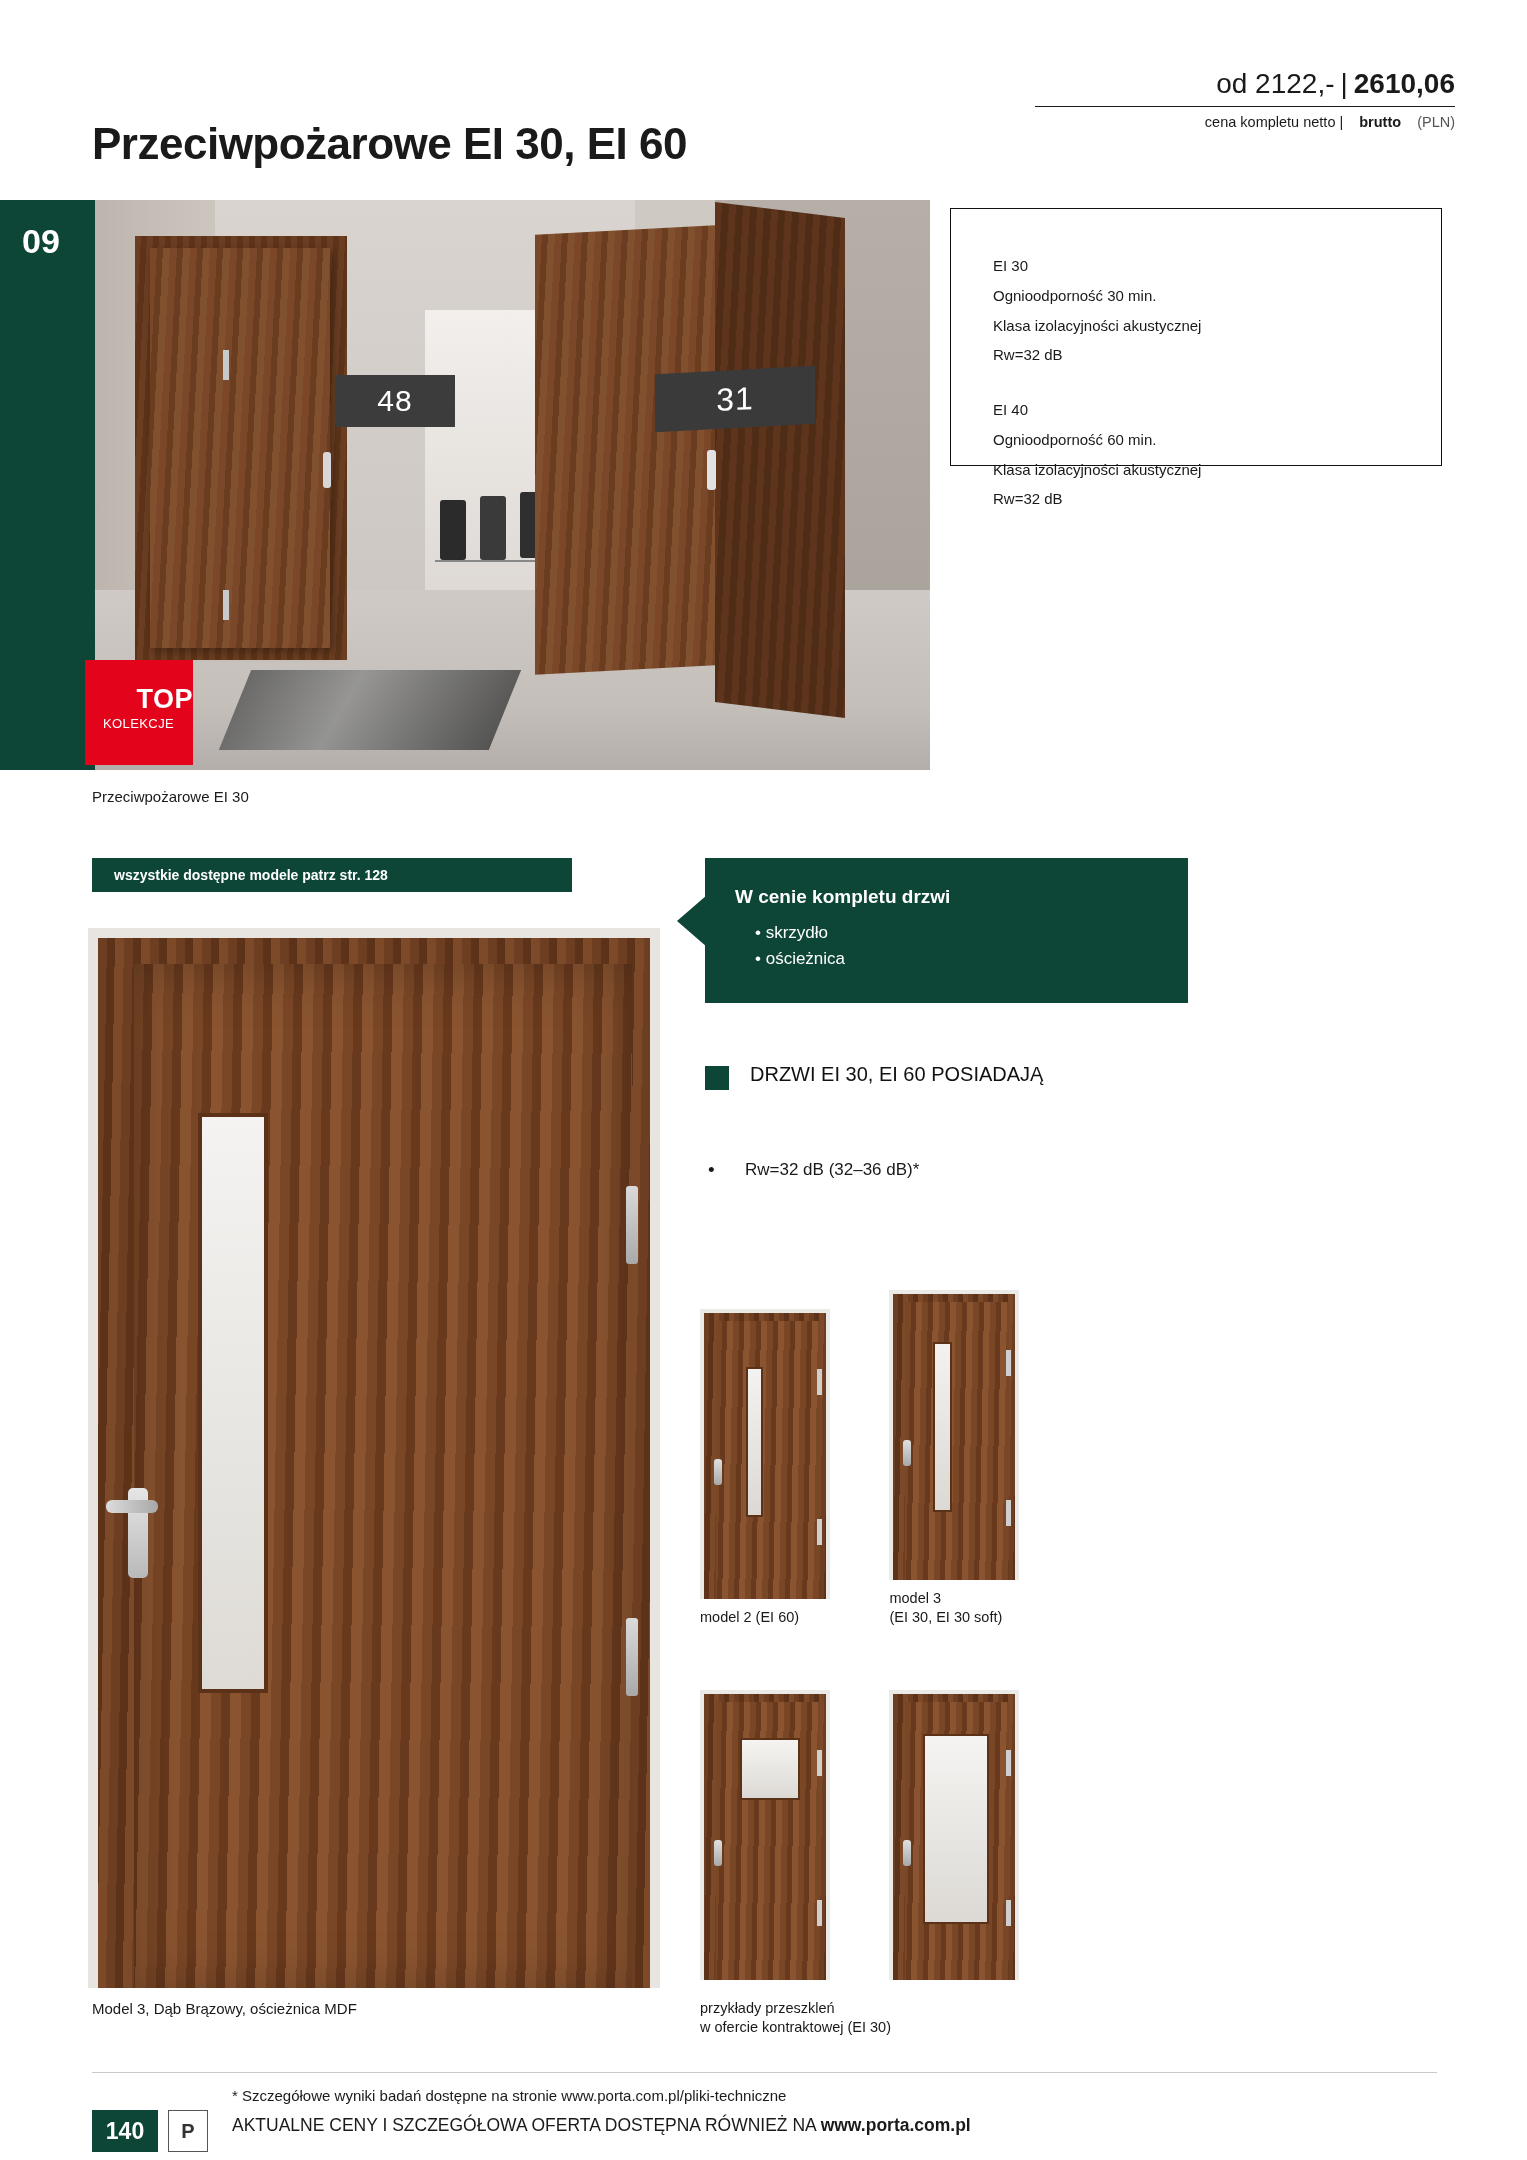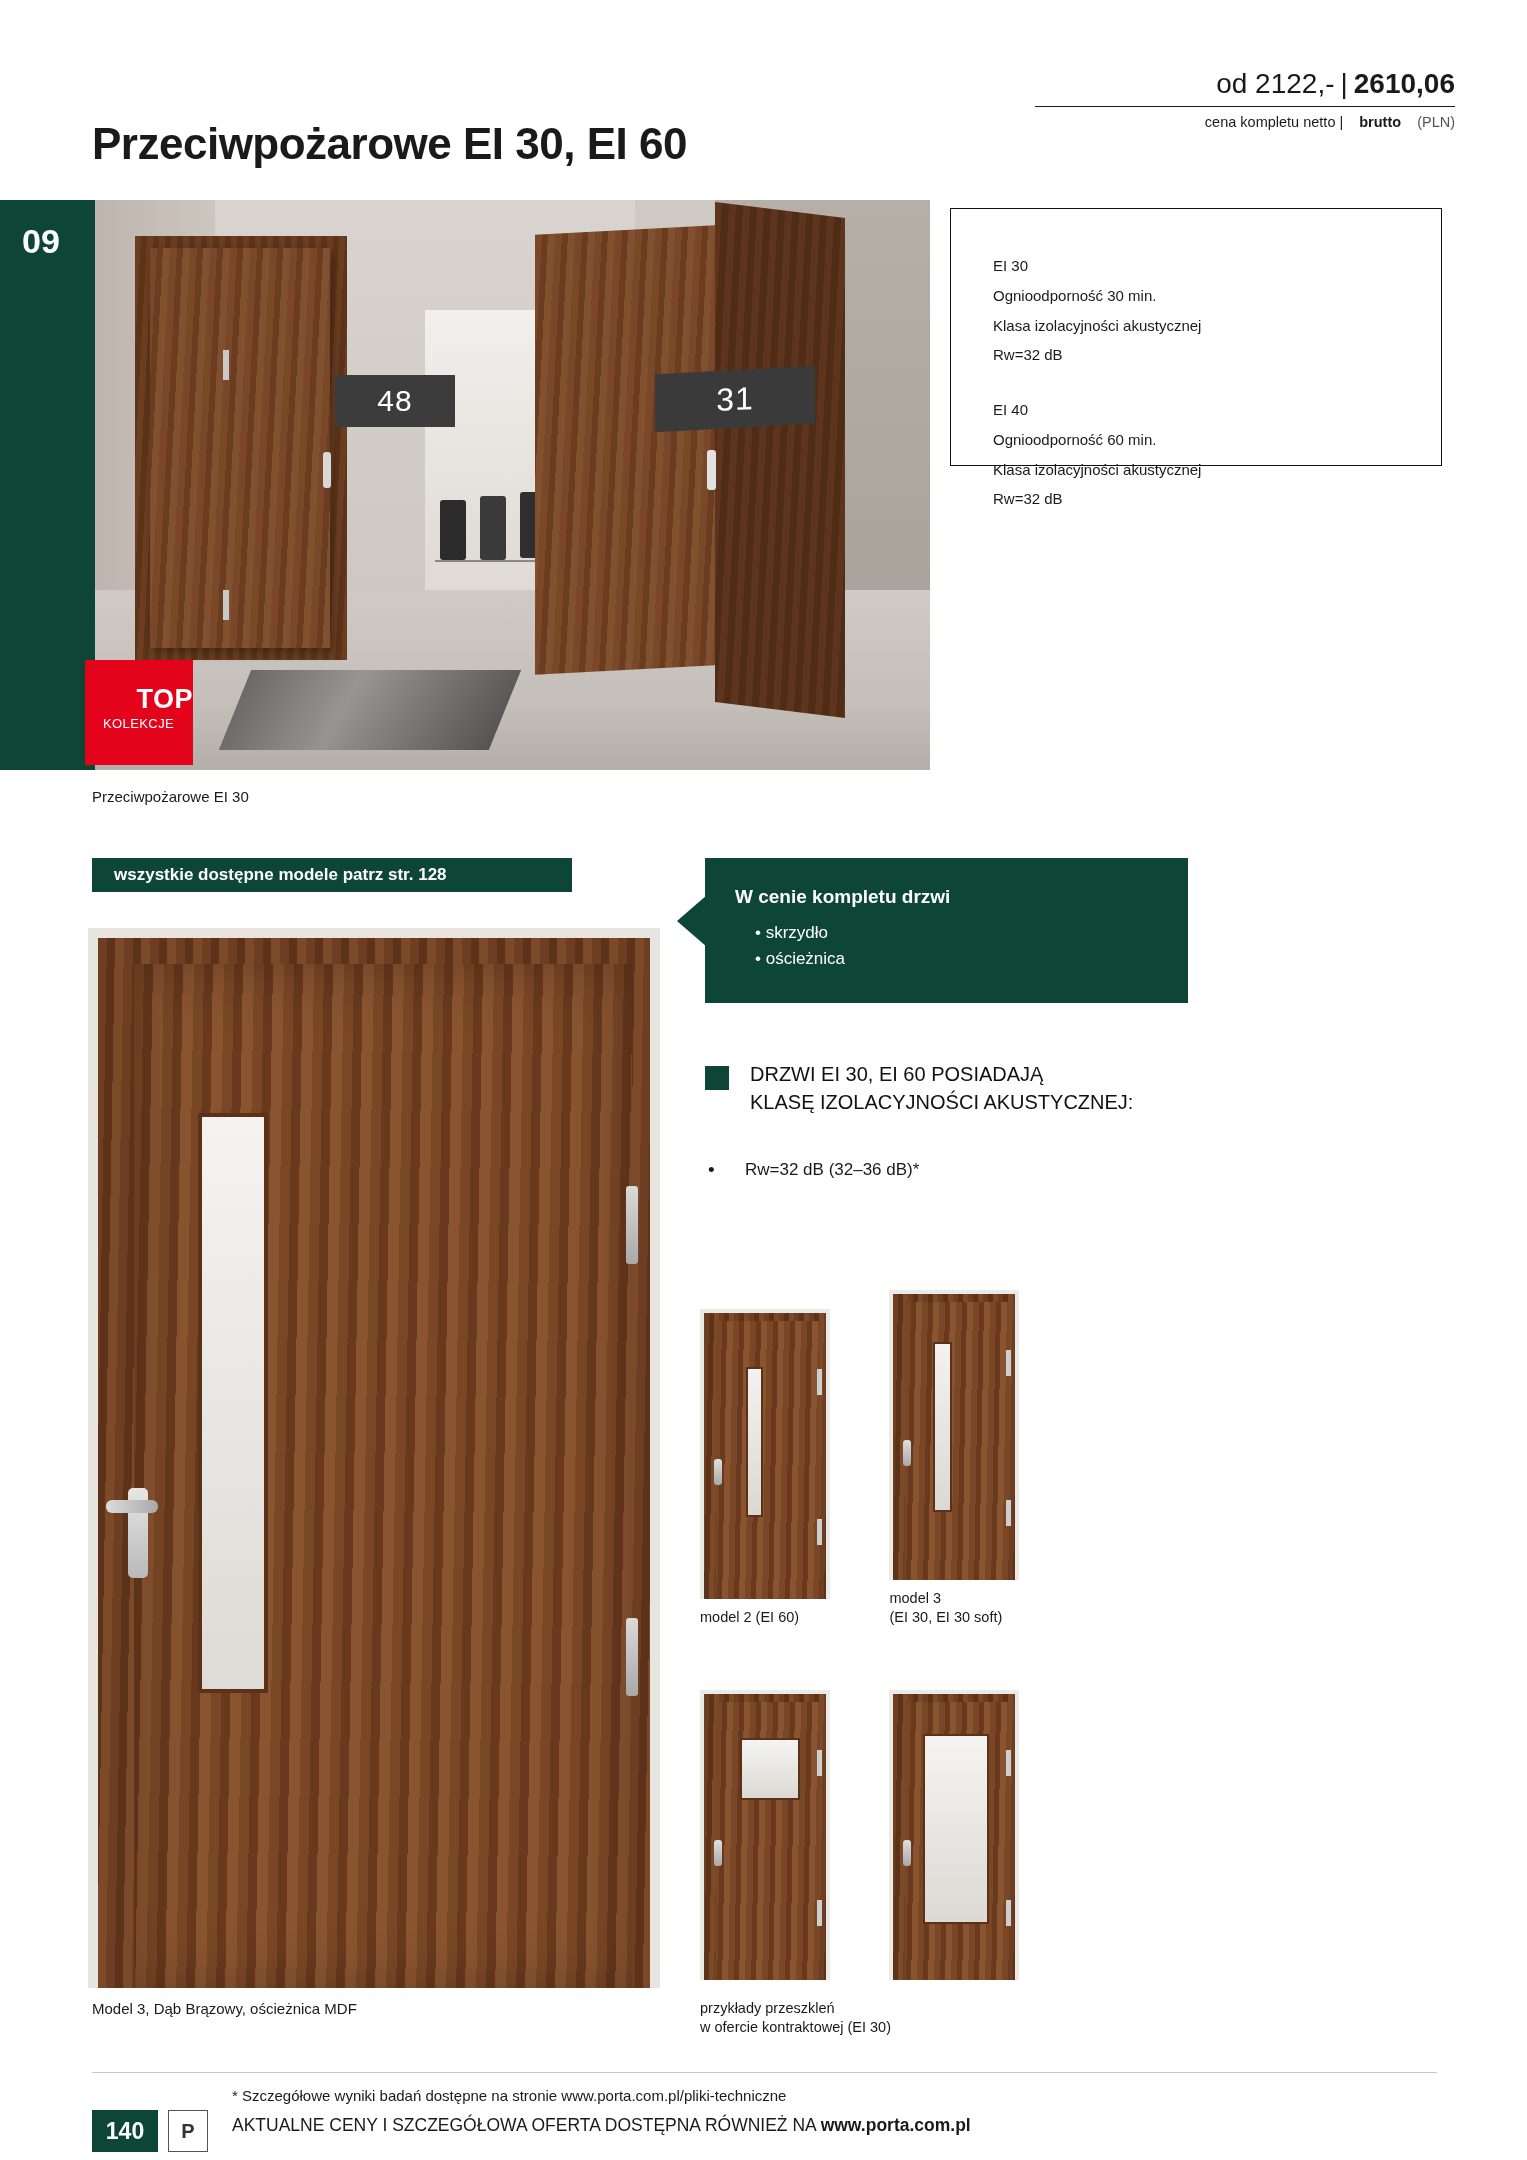--- a/index.html
+++ b/index.html
@@ -158,21 +158,21 @@
 
   
   .models-bar {
     position: absolute;
     left: 92px;
     top: 858px;
     width: 480px;
     height: 34px;
     background: #0d4536;
     color: #ffffff;
-    font-size: 17px;
+    font-size: 14px;
     font-weight: bold;
     display: flex;
     align-items: center;
     padding-left: 22px;
   }
 
   .big-door-box {
     position: absolute;
     left: 88px;
     top: 928px;
@@ -464,21 +464,20 @@
   <ul>
     <li>skrzydło</li>
     <li>ościeżnica</li>
   </ul>
 </div>
 
 <div class="feature-block">
   <span class="feature-square"></span>
   <div class="feature-text">
     <div>DRZWI EI 30, EI 60 POSIADAJĄ</div>
-    <div>KLASĘ IZOLACYJNOŚCI AKUSTYCZNEJ:</div>
   </div>
 </div>
 
 <div class="feature-bullet">
   <span class="dot">•</span>
   <span class="txt">Rw=32 dB (32–36 dB)*</span>
 </div>
 
 <div class="thumbs-row" style="top:1290px;">
   <div style="display:inline-block; width:185px;">

